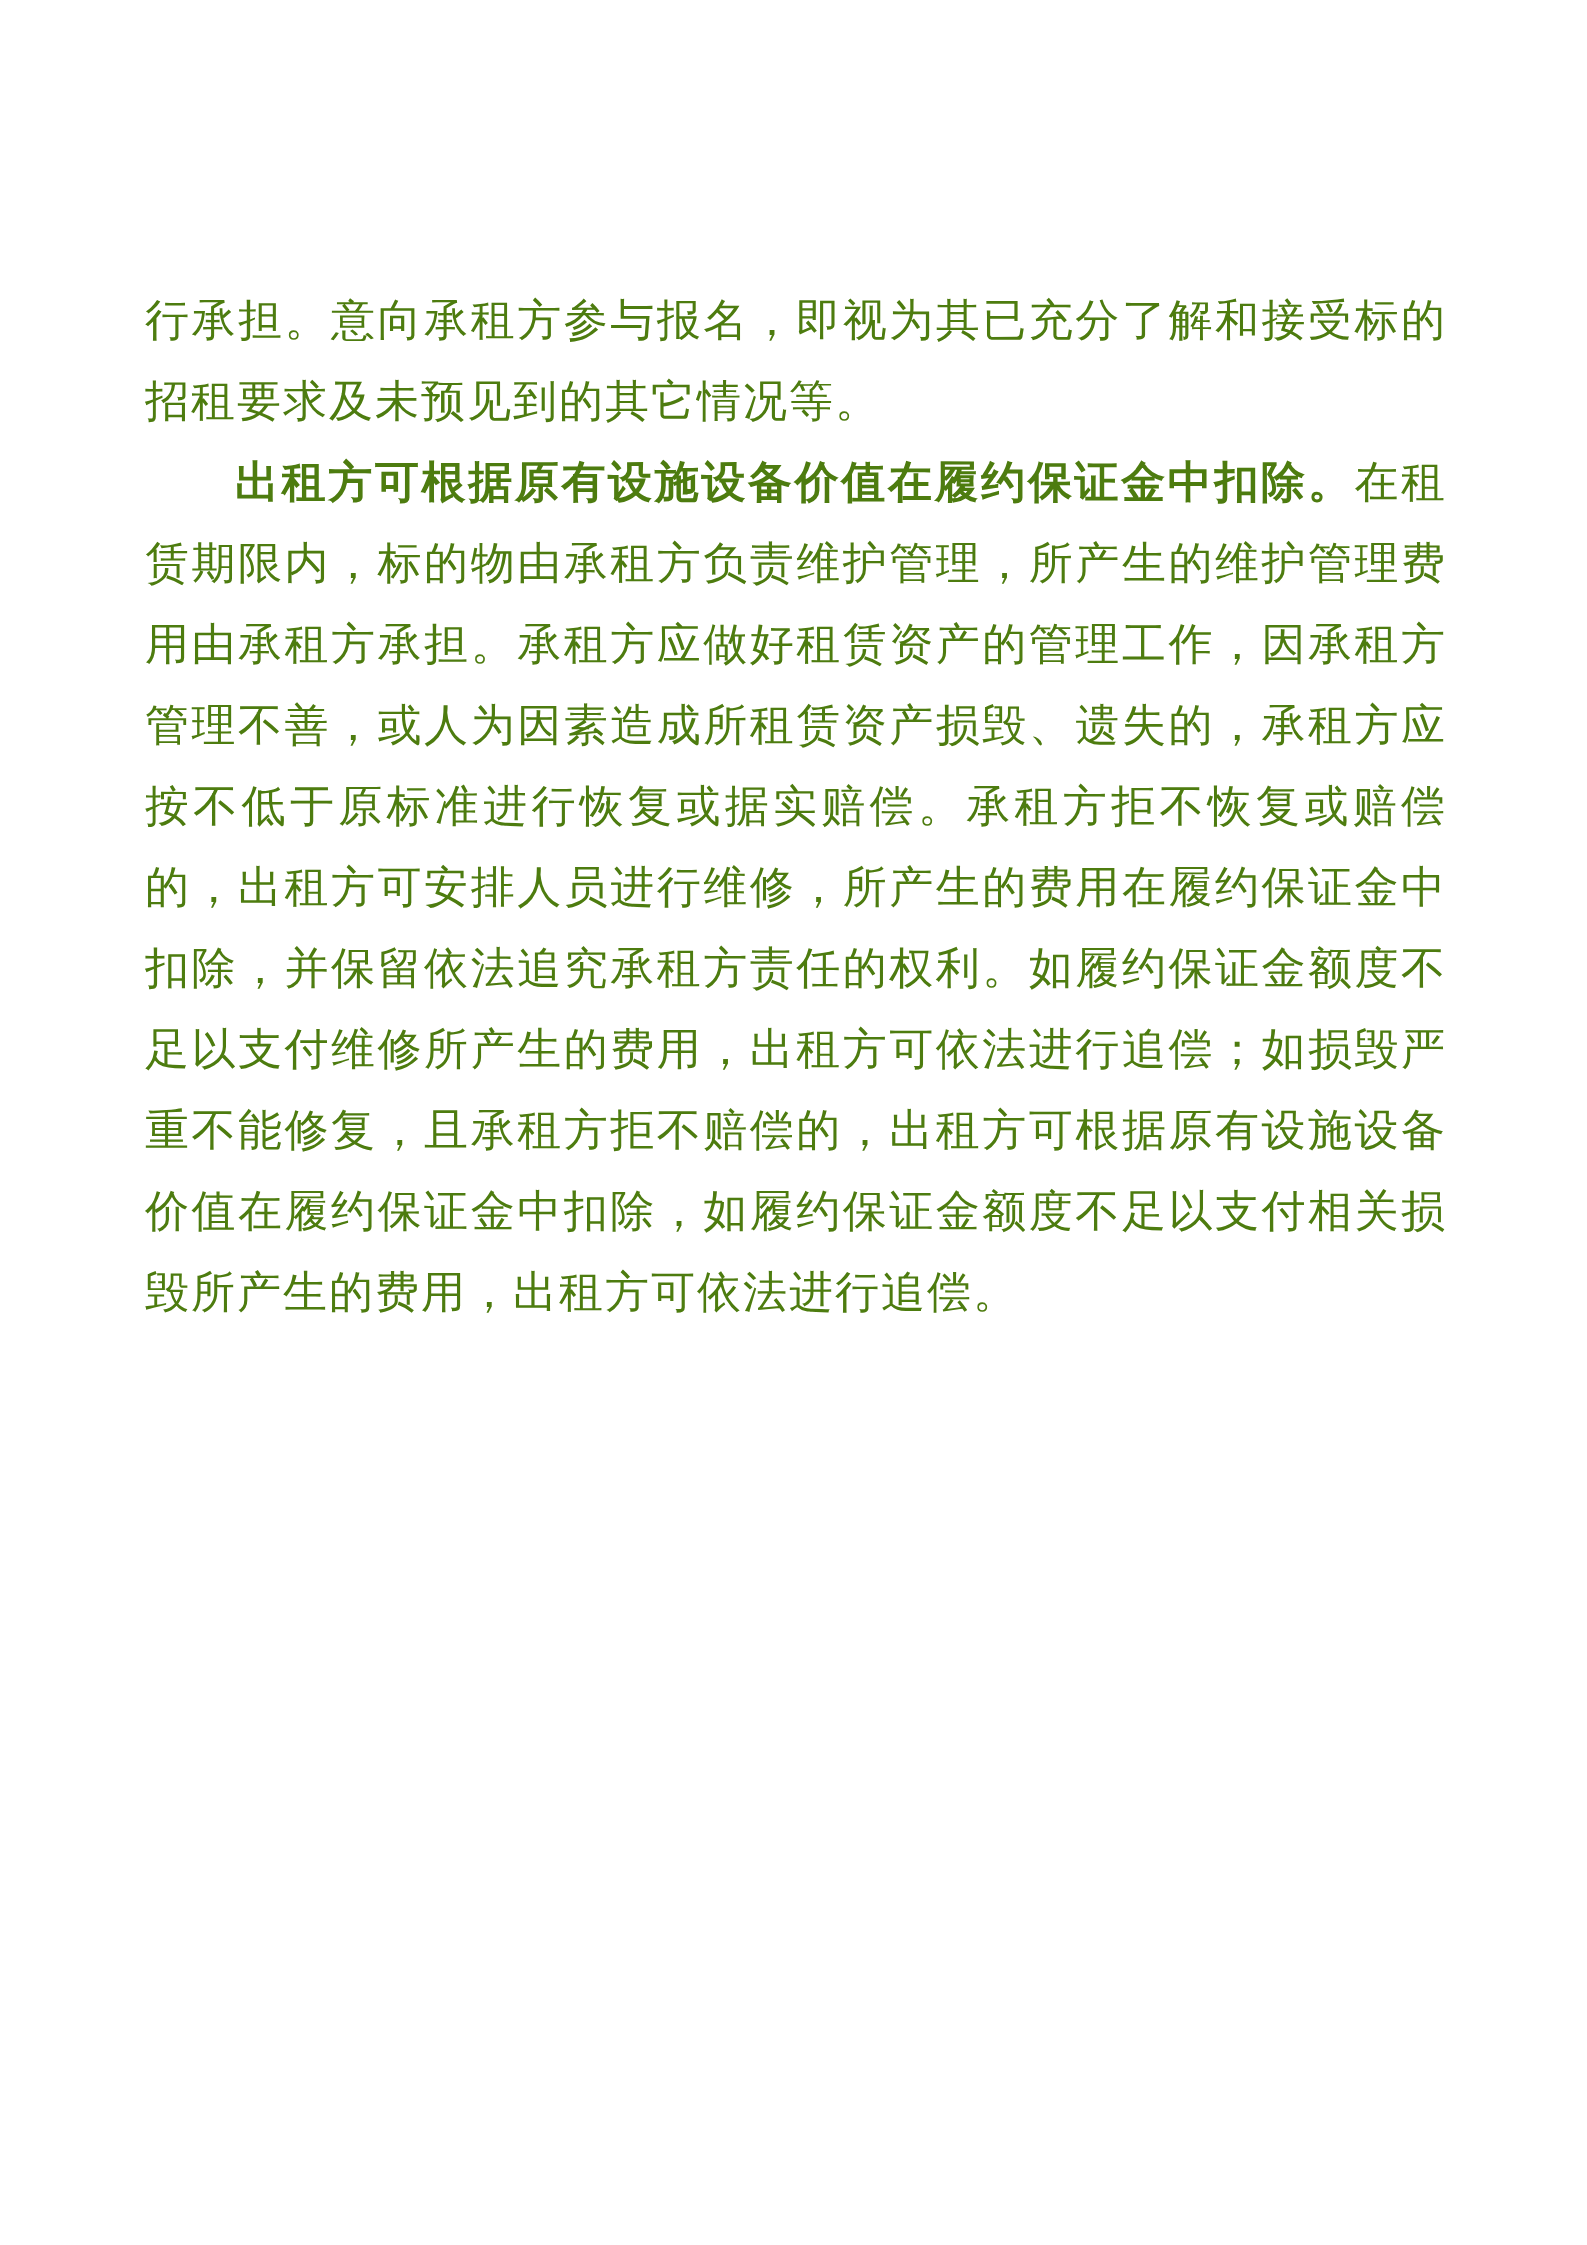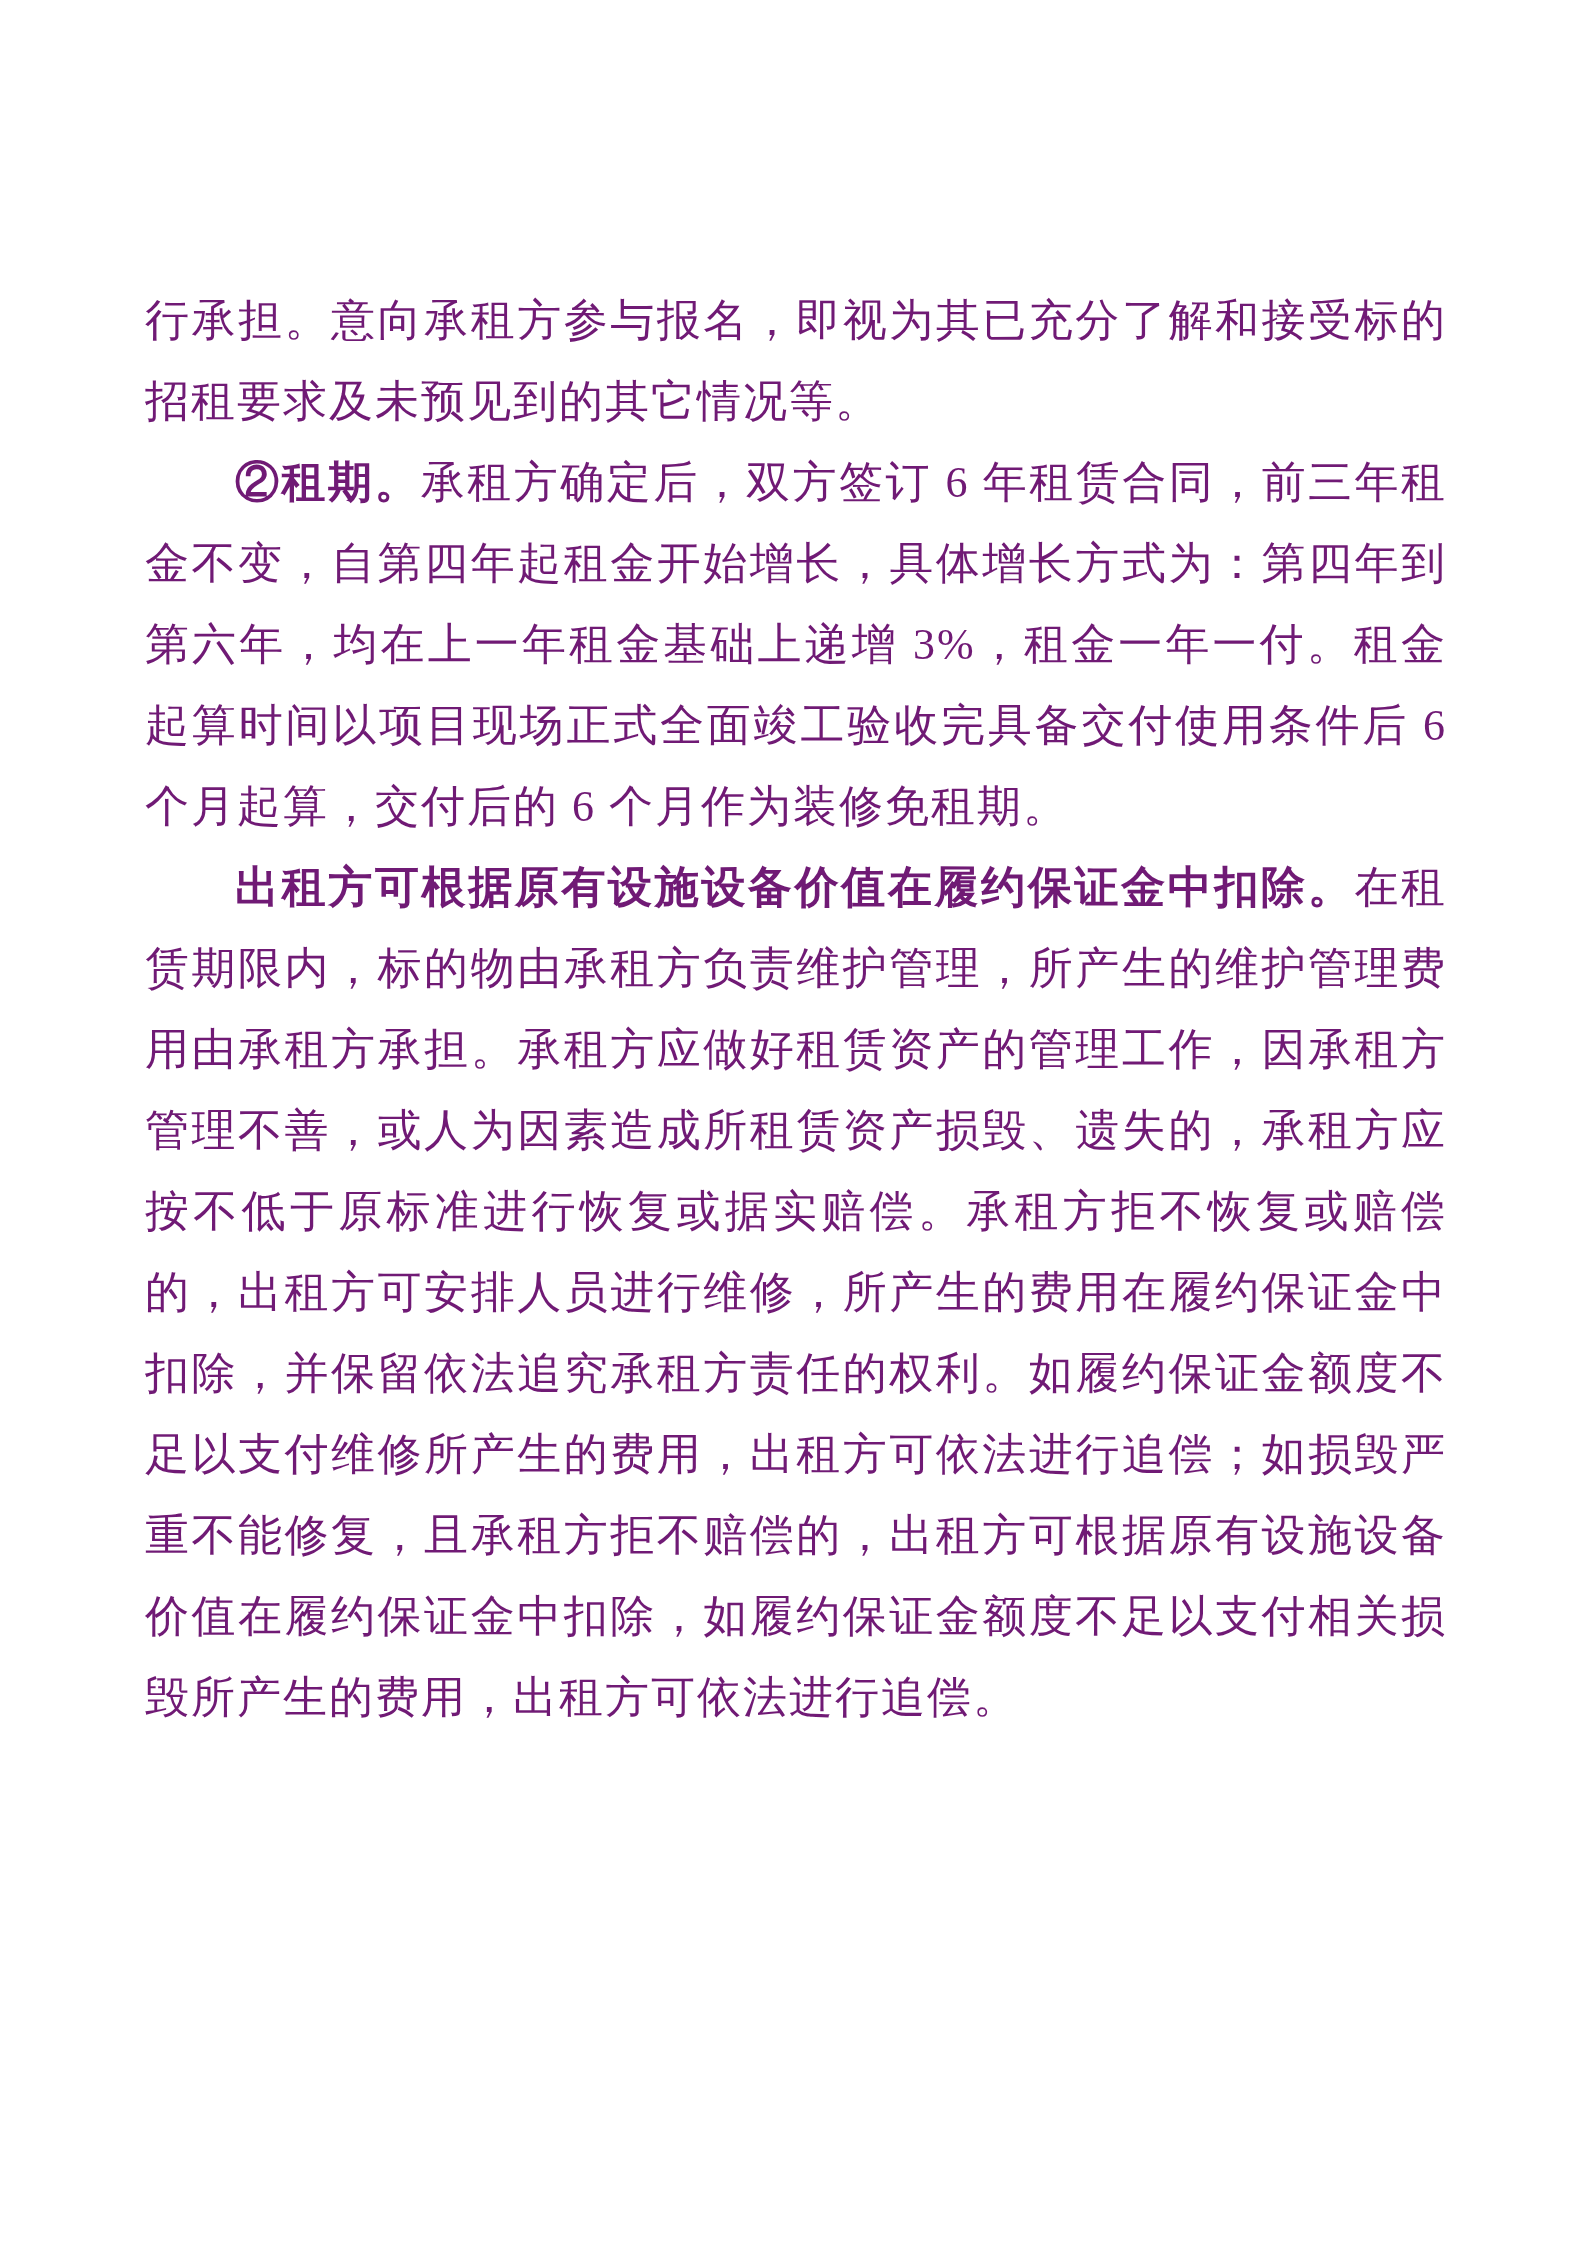--- a/index.html
+++ b/index.html
@@ -19,33 +19,32 @@
     left: 145px;
     top: 280px;
     width: 1302px;
   }
   .doc-content p {
     margin: 0;
     padding: 0;
     font-family: "Liberation Serif", "DejaVu Serif", serif;
     font-size: 44px;
     line-height: 81px;
-    color: #701a75;
+    color: #4d7c0f;
     text-align: justify;
     letter-spacing: 2px;
   }
   .doc-content p.indent {
     text-indent: 90px;
   }
   .doc-content .bold {
     font-weight: bold;
   }
 </style>
 </head>
 <body>
 
 <div class="doc-page">
   <div class="doc-content">
       <p class=""><span>行承担。意向承租方参与报名，即视为其已充分了解和接受标的招租要求及未预见到的其它情况等。</span></p>
-      <p class="indent"><span class="bold">②租期。</span><span>承租方确定后，双方签订 6 年租赁合同，前三年租金不变，自第四年起租金开始增长，具体增长方式为：第四年到第六年，均在上一年租金基础上递增 3%，租金一年一付。租金起算时间以项目现场正式全面竣工验收完具备交付使用条件后 6 个月起算，交付后的 6 个月作为装修免租期。</span></p>
       <p class="indent"><span class="bold">出租方可根据原有设施设备价值在履约保证金中扣除。</span><span>在租赁期限内，标的物由承租方负责维护管理，所产生的维护管理费用由承租方承担。承租方应做好租赁资产的管理工作，因承租方管理不善，或人为因素造成所租赁资产损毁、遗失的，承租方应按不低于原标准进行恢复或据实赔偿。承租方拒不恢复或赔偿的，出租方可安排人员进行维修，所产生的费用在履约保证金中扣除，并保留依法追究承租方责任的权利。如履约保证金额度不足以支付维修所产生的费用，出租方可依法进行追偿；如损毁严重不能修复，且承租方拒不赔偿的，出租方可根据原有设施设备价值在履约保证金中扣除，如履约保证金额度不足以支付相关损毁所产生的费用，出租方可依法进行追偿。</span></p>
     </div>
 </div>
 
 </body></html>

